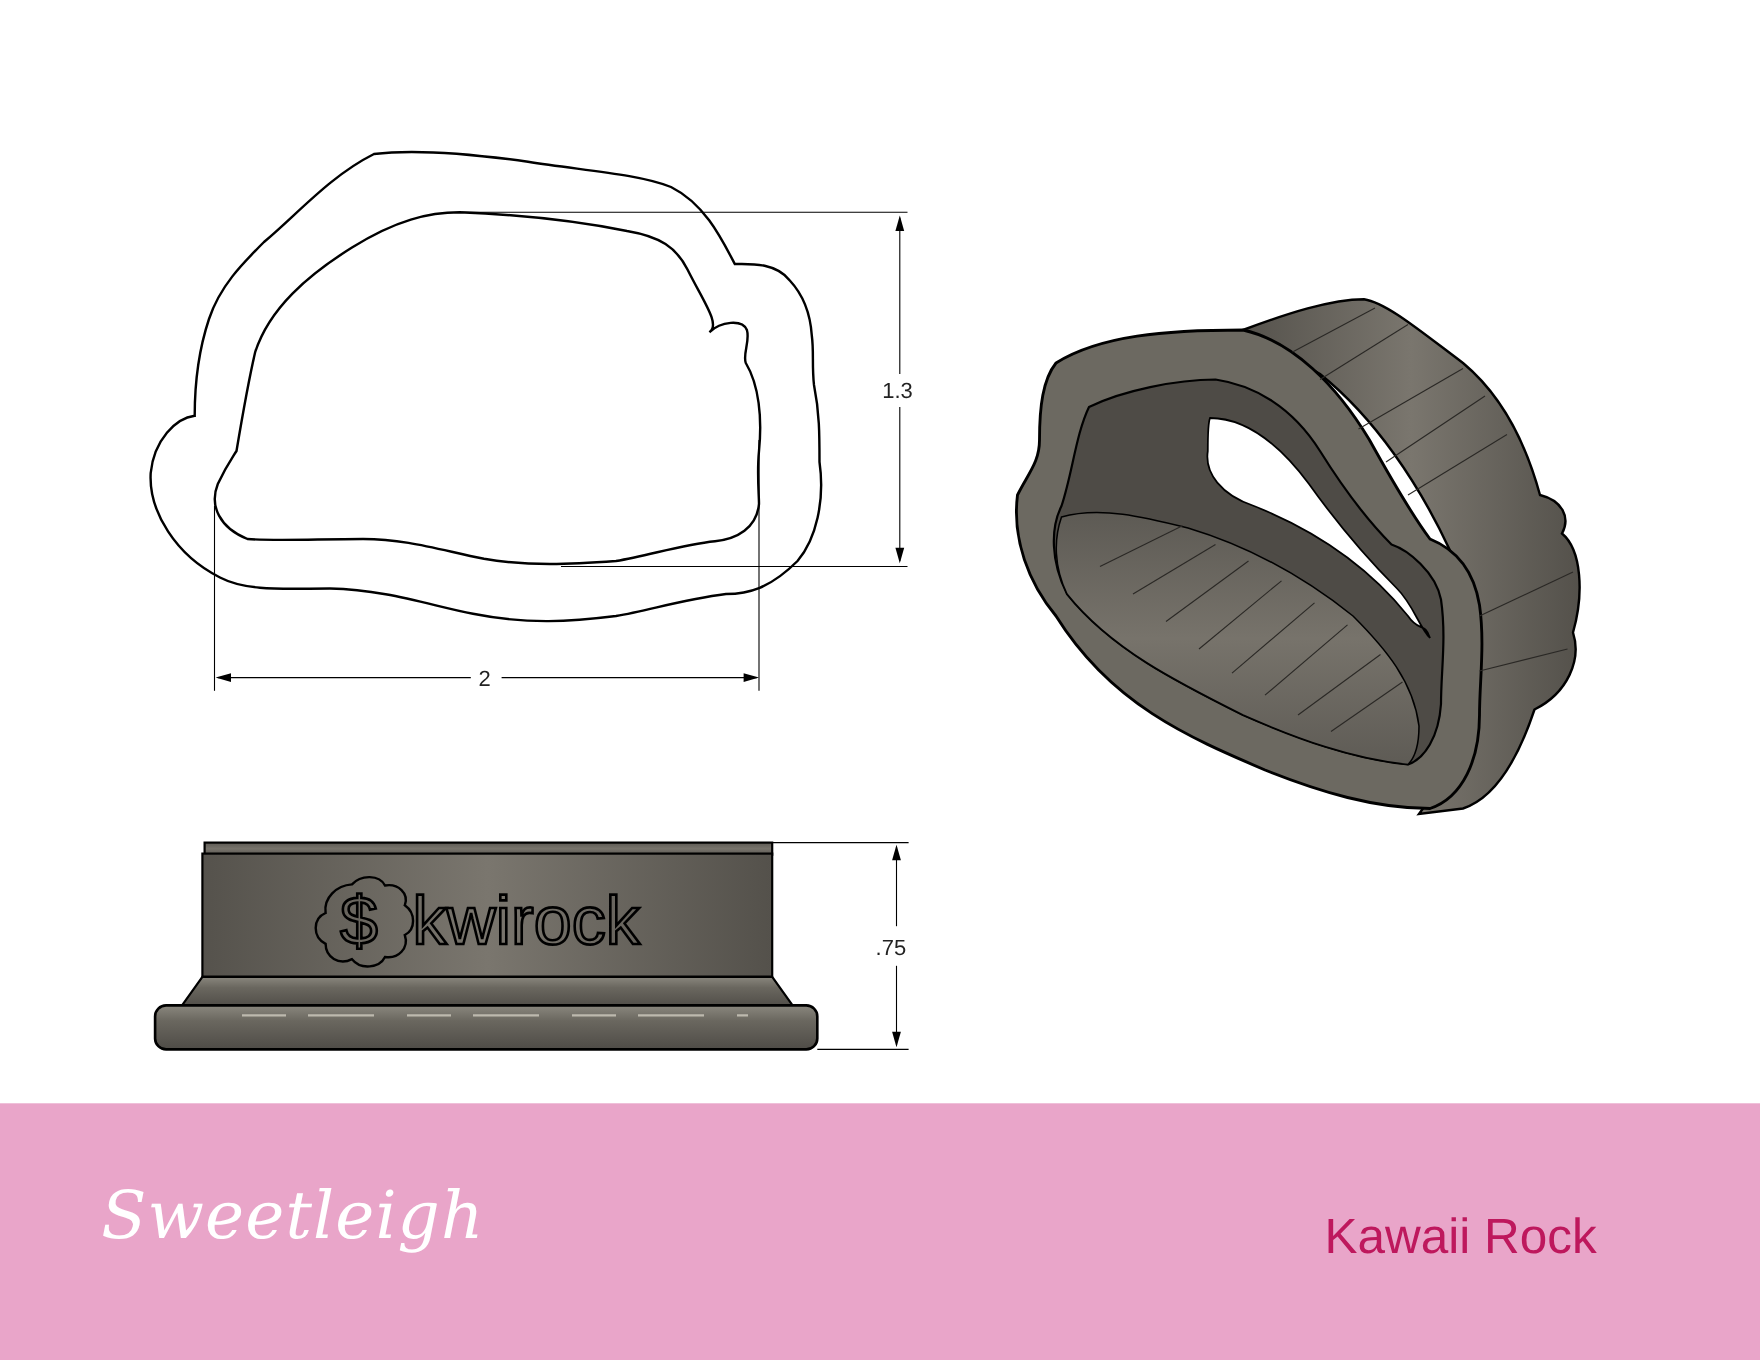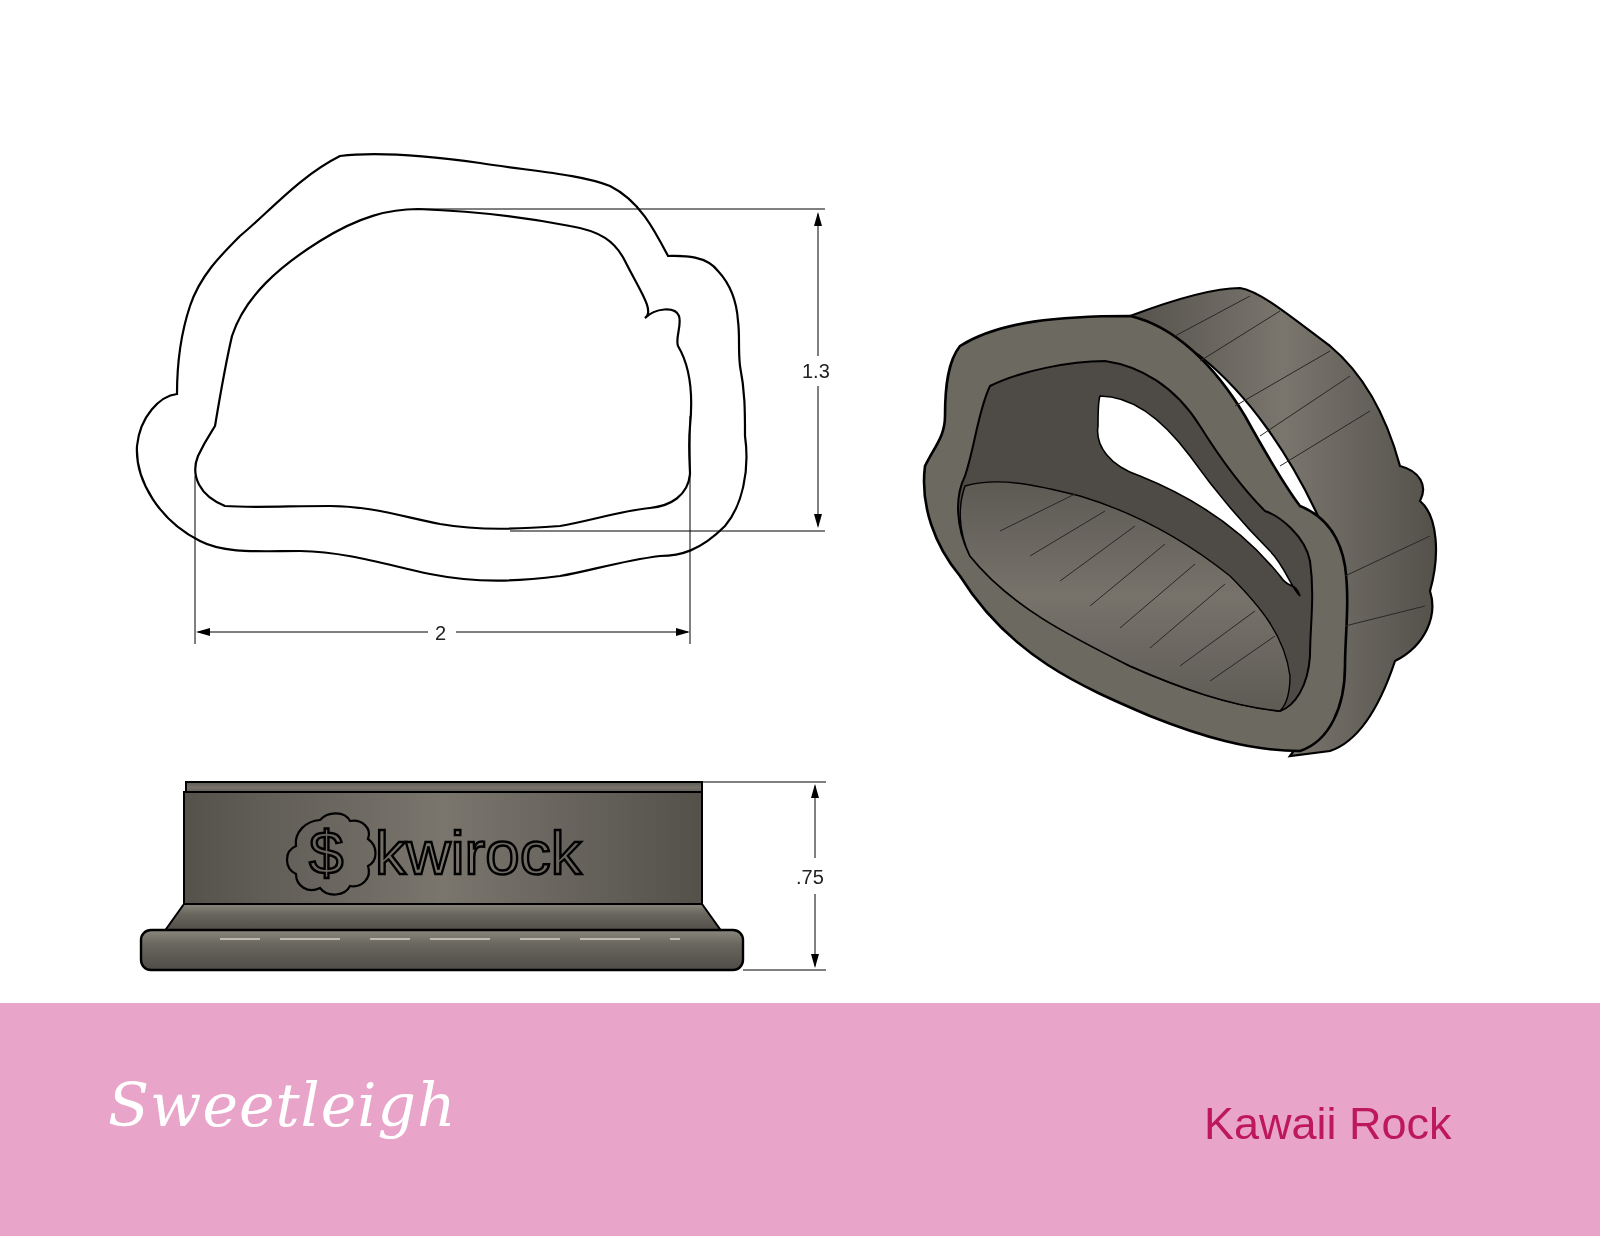--- a/index.html
+++ b/index.html
@@ -1,19 +1,19 @@
 <!DOCTYPE html>
 <html><head>
 <meta charset="utf-8">
 <style>
   html, body { margin:0; padding:0; }
   body { width:1600px; height:1236px; background:#ffffff; position:relative; overflow:hidden; font-family:"Liberation Sans", sans-serif; }
-  .drawing { position:absolute; left:0; top:16px; width:1471px; height:1003px; }
+  .drawing { position:absolute; left:0; top:0; width:1471px; height:1003px; }
   .banner { position:absolute; left:0; top:1003px; width:1600px; height:233px; background:#e9a5c9; }
-  .brand { position:absolute; left:108px; top:1070px; font-family:"DejaVu Serif", serif; font-style:italic; font-size:60px; color:#ffffff; letter-spacing:1px; }
+  .brand { position:absolute; left:92px; top:1070px; font-family:"DejaVu Serif", serif; font-style:italic; font-size:60px; color:#ffffff; letter-spacing:1px; }
   .product { position:absolute; left:1204px; top:1098px; font-family:"Liberation Sans", sans-serif; font-size:45px; color:#be185d; }
   .dim-label { font-family:"Liberation Sans", sans-serif; font-size:20px; fill:#222; }
   .logo-text { font-family:"Liberation Sans", sans-serif; font-size:62px; fill:none; stroke:#000; stroke-width:2.4; }
 </style>
 </head>
 <body>
 
 <div class="drawing">
   <svg width="1600" height="1003" viewBox="0 0 1600 1003" xmlns="http://www.w3.org/2000/svg">
     <defs>

